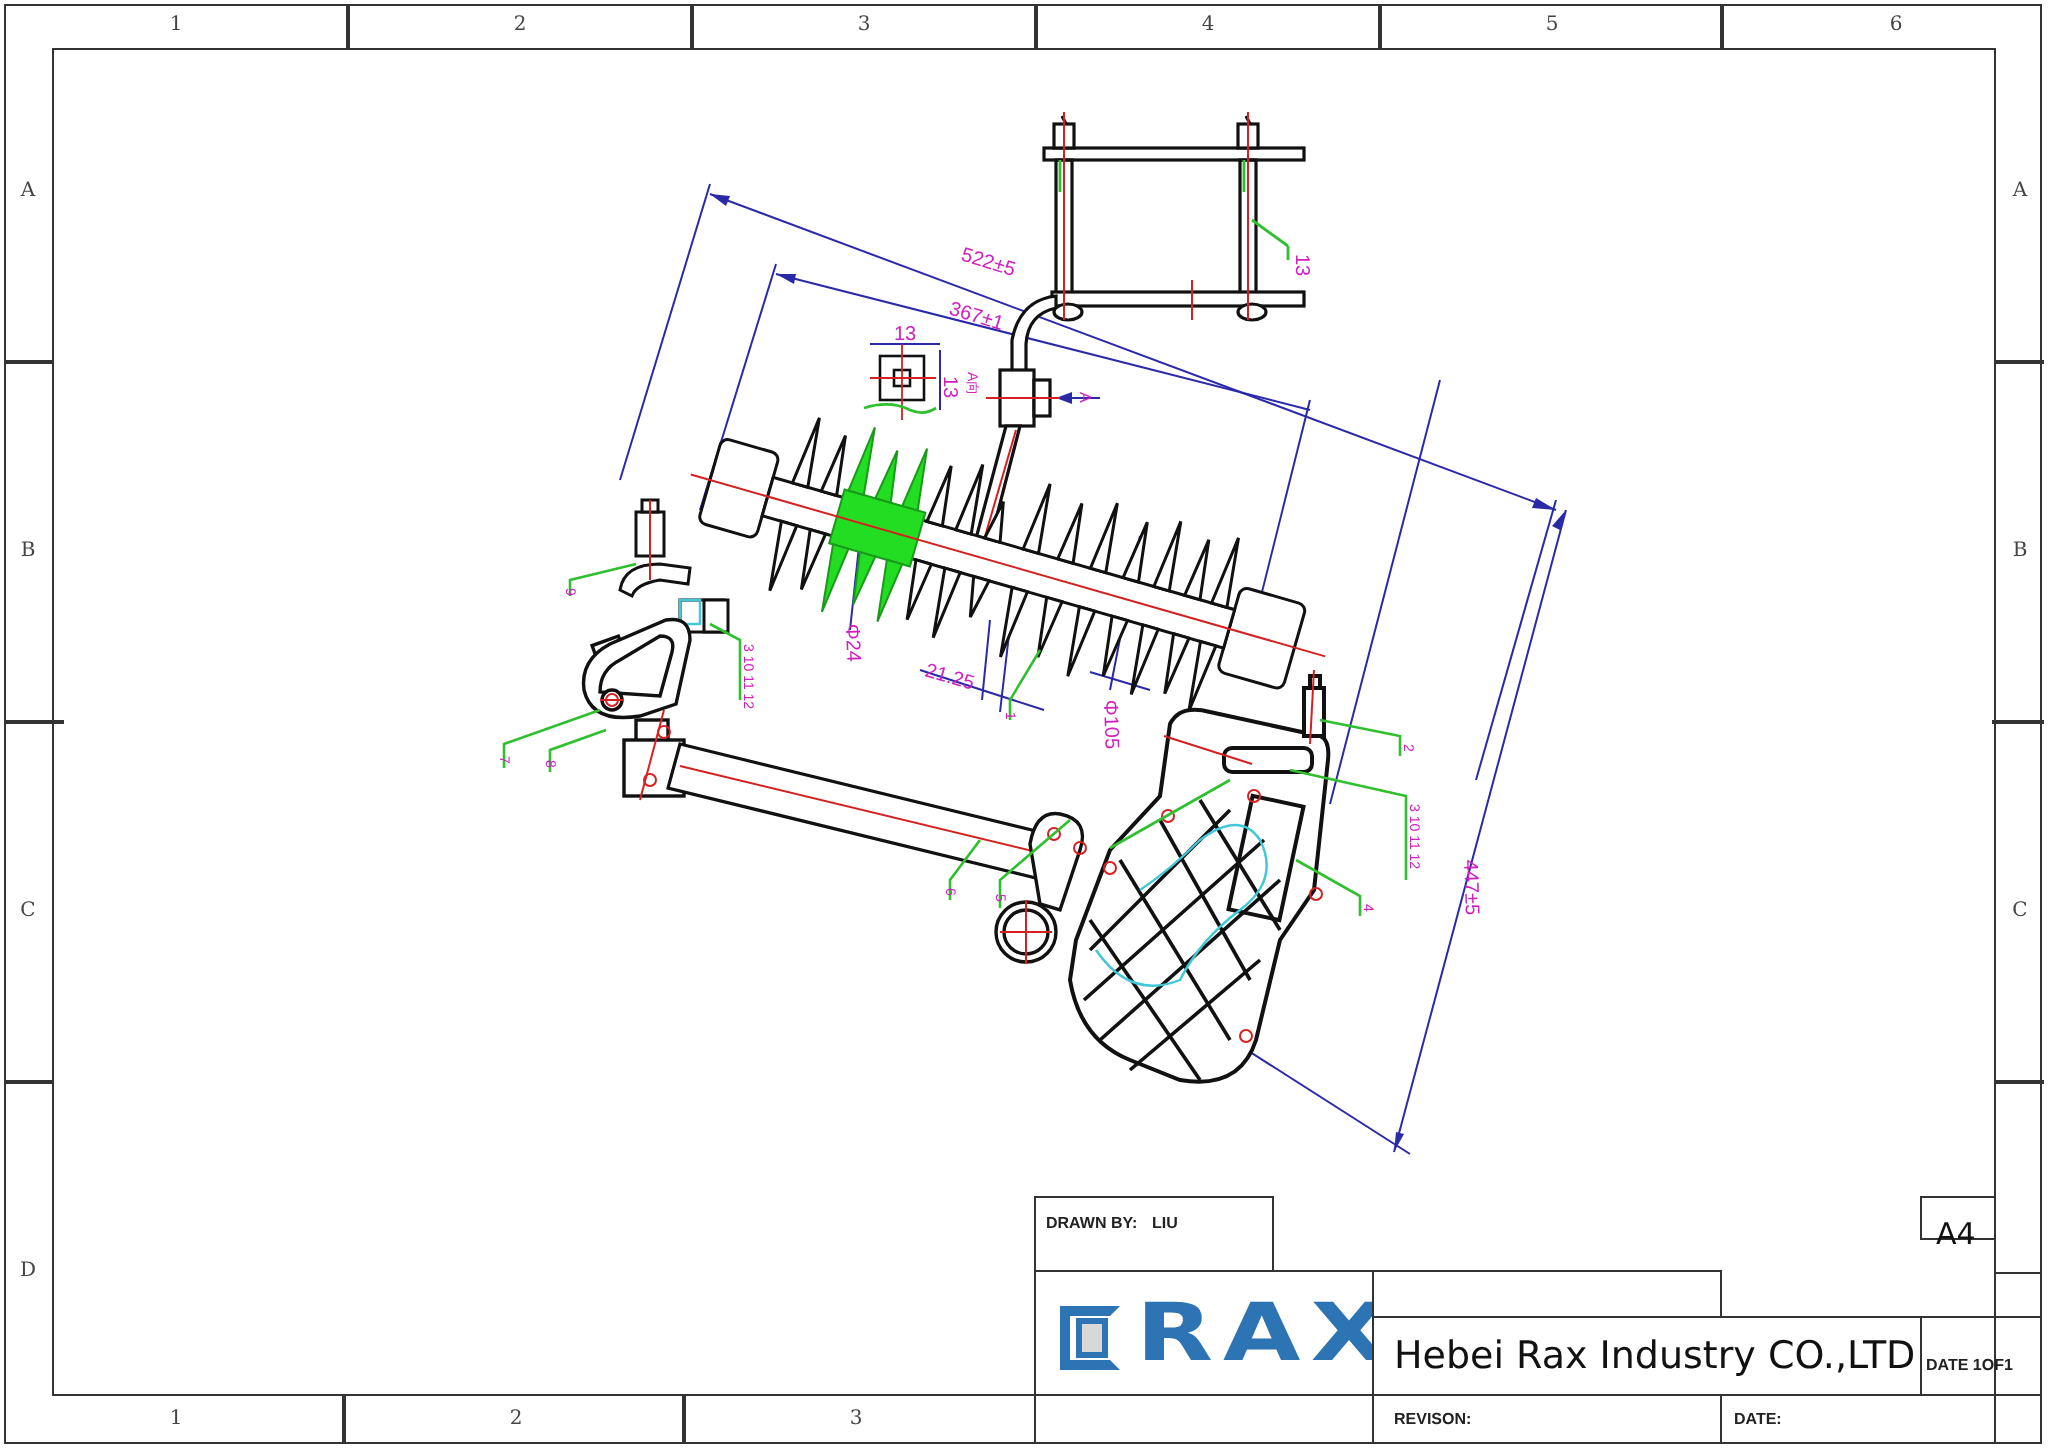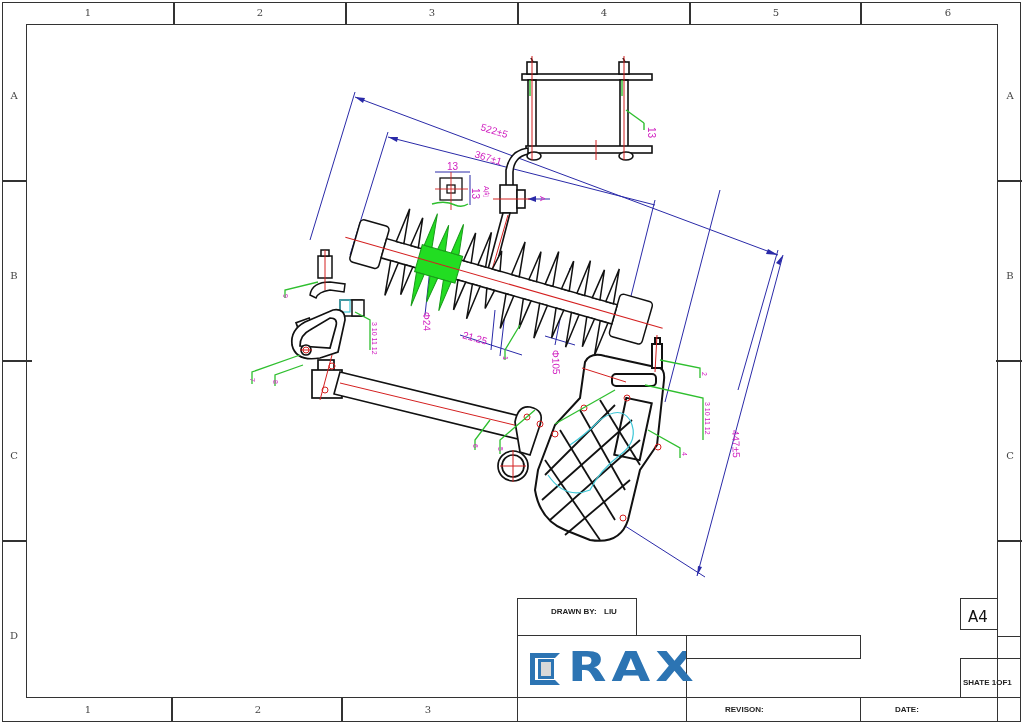--- a/index.html
+++ b/index.html
@@ -5,21 +5,21 @@
   html, body { margin: 0; padding: 0; background: #fff; }
   body { width: 1024px; height: 725px; position: relative; overflow: hidden; font-family: "DejaVu Serif", serif; }
   .abs { position: absolute; }
   .sheet { left: 2px; top: 2px; width: 1019px; height: 720px; border: 1.5px solid #333; box-sizing: border-box; }
   .inner { left: 26px; top: 24px; width: 972px; height: 674px; border: 1.5px solid #333; box-sizing: border-box; }
   .col-label { font-family: "DejaVu Serif", serif; font-size: 10px; color: #444; text-align: center; }
   .row-label { font-family: "DejaVu Serif", serif; font-size: 10px; color: #444; text-align: center; width: 24px; }
   .tick-h { background: #333; height: 1.5px; }
   .tick-v { background: #333; width: 1.5px; }
   .tb { position: absolute; border: 1.2px solid #333; box-sizing: border-box; background: #fff; }
-  .tb-label { font-family: "Liberation Sans", sans-serif; font-size: 8px; font-weight: bold; color: #222; position: absolute; margin-left: 28px; }
+  .tb-label { font-family: "Liberation Sans", sans-serif; font-size: 8px; font-weight: bold; color: #222; position: absolute; }
   .company { font-family: "DejaVu Sans", sans-serif; font-size: 19px; color: #111; position: absolute; }
   .a4 { font-family: "DejaVu Sans", sans-serif; font-size: 15px; color: #111; position: absolute; }
   .logo-text { font-family: "DejaVu Sans", sans-serif; font-weight: 900; font-size: 40px; color: #2c74b3; letter-spacing: 4px; position: absolute; transform: scaleX(1.25); transform-origin: left center; }
   svg { position: absolute; left: 0; top: 0; }
 </style>
 </head>
 <body>
 
 <div class="abs sheet"></div>
 <div class="abs inner"></div>
@@ -298,34 +298,37 @@
     <text x="682" y="452" transform="rotate(90 682 452)">4</text>
   </g>
 </svg>
 
 <div class="abs" style="left:517px;top:598px;width:481px;height:124px;">
 
   <div class="tb" style="left:0;top:0;width:120px;height:38px;">
     <span class="tb-label" style="left:5px;top:8px;">DRAWN BY:</span>
     <span class="tb-label" style="left:58px;top:8px;">LIU</span>
   </div>
-  <div class="tb" style="left:443px;top:0;width:38px;height:32px;">
+  <div class="tb" style="left:443px;top:0;width:38px;height:22px;">
     <span class="a4" style="left:7px;top:9px;">A4</span>
   </div>
 
   <div class="tb" style="left:0;top:37px;width:170px;height:63px;">
     <div class="abs" style="left:12px;top:17px;width:30px;height:32px;">
       <div class="abs" style="left:0;top:0;width:30px;height:32px;border:5px solid #2c74b3;border-right-color:transparent;border-top-color:#2c74b3;box-sizing:border-box;"></div>
       <div class="abs" style="left:8px;top:6px;width:16px;height:20px;background:#d8d8d8;border:3px solid #2c74b3;box-sizing:border-box;"></div>
     </div>
     <div class="logo-text" style="left:50px;top:8px;">RAX</div>
   </div>
   <div class="tb" style="left:169px;top:37px;width:175px;height:24px;"></div>
+  <div class="tb" style="left:169px;top:60px;width:275px;height:40px;">
+    <span class="company" style="left:10px;top:8px;">Hebei Rax Industry CO.,LTD</span>
+  </div>
   <div class="tb" style="left:443px;top:60px;width:38px;height:40px;"></div>
-  <div class="abs" style="left:446px;top:80px;font-family:'Liberation Sans',sans-serif;font-size:8px;font-weight:bold;color:#222;white-space:nowrap;">SHATE 1OF1</div>
+  <div class="abs" style="left:446px;top:80px;font-family:'Liberation Sans',sans-serif;font-size:8px;font-weight:bold;color:#222;white-space:nowrap;">DATE 1OF1</div>
 
   <div class="tb" style="left:0;top:99px;width:170px;height:25px;"></div>
   <div class="tb" style="left:343px;top:99px;width:138px;height:25px;">
     <span class="tb-label" style="left:6px;top:7px;">DATE:</span>
   </div>
   <div class="tb" style="left:169px;top:99px;width:175px;height:25px;">
     <span class="tb-label" style="left:10px;top:7px;">REVISON:</span>
   </div>
 </div>
 

